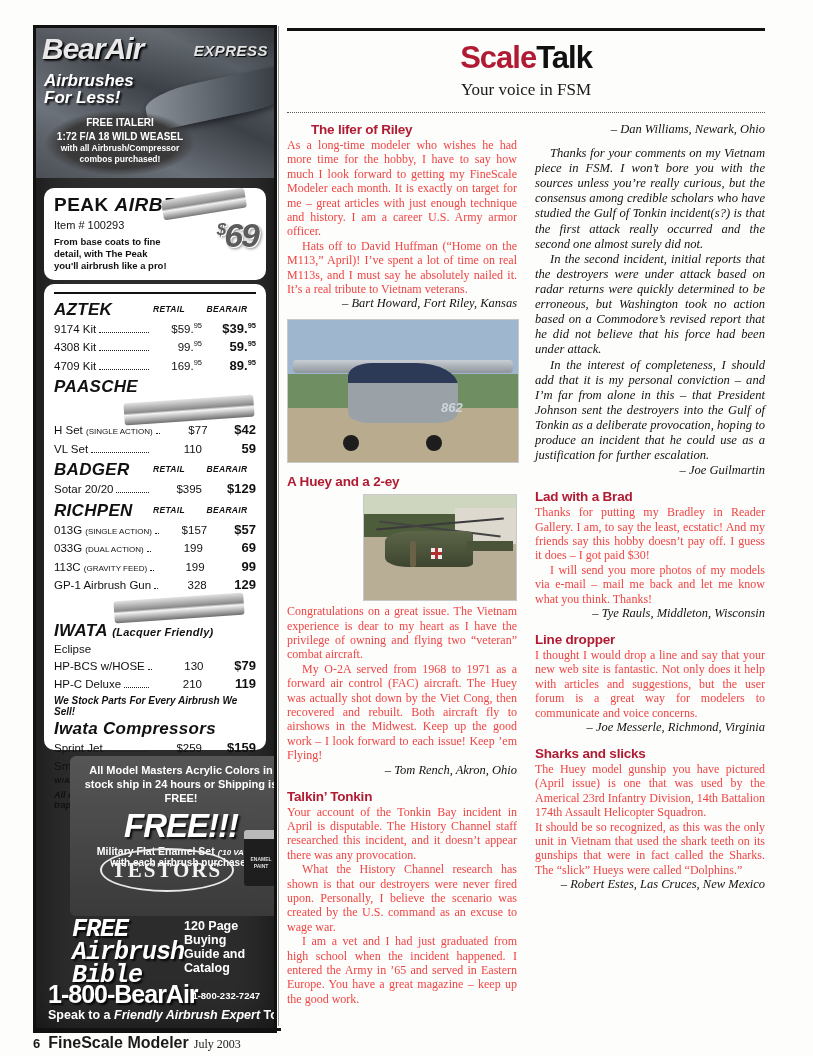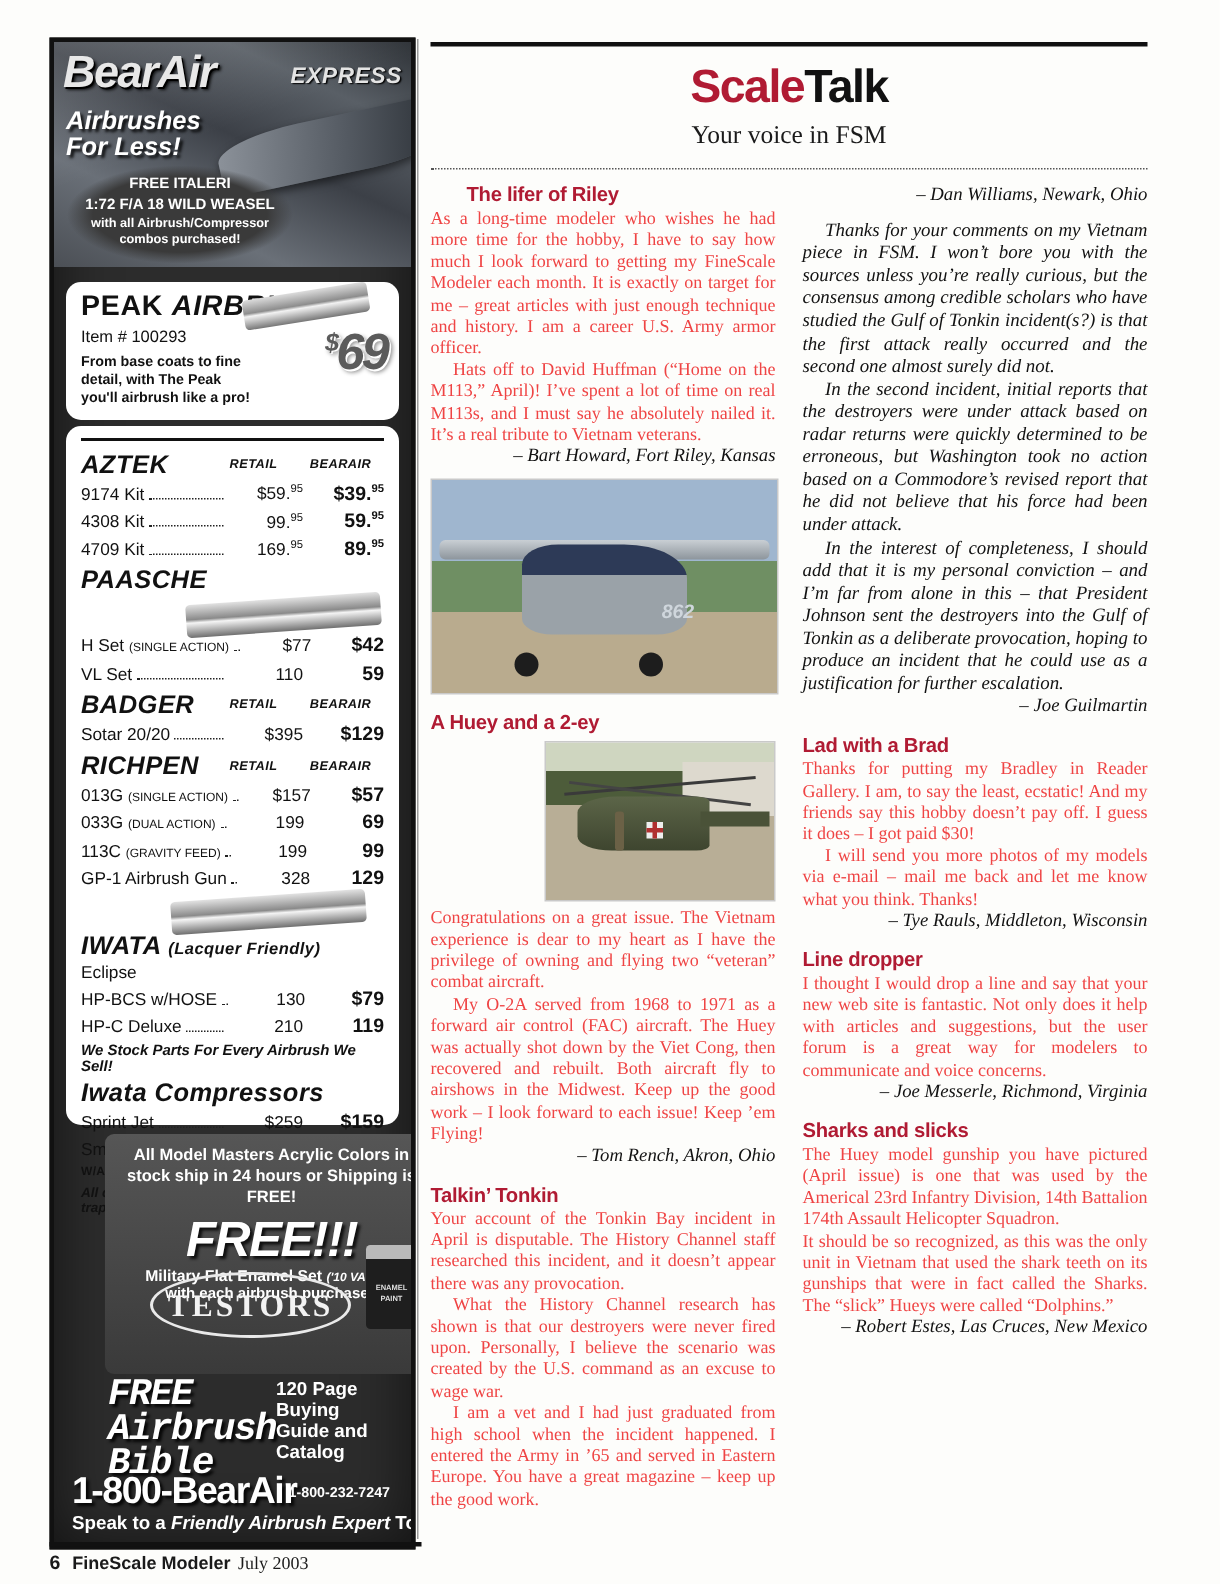--- a/index.html
+++ b/index.html
@@ -207,21 +207,21 @@
   .photo2 .cross{position:absolute;left:44%;top:50%;width:11px;height:11px;background:#eee;}
   .photo2 .cross:before{content:"";position:absolute;left:4px;top:0;width:3px;height:11px;background:#b03030;}
   .photo2 .cross:after{content:"";position:absolute;left:0;top:4px;width:11px;height:3px;background:#b03030;}
   .photo2 .man{position:absolute;left:30%;top:44%;width:6px;height:26px;background:#6b6146;border-radius:2px;}
   .photo2 .hangar{position:absolute;right:0;top:12%;width:40%;height:34%;background:#ddd9ce;}
 
   
   .foot-rule{position:absolute;left:33px;top:1028px;width:248px;height:3px;background:#111;}
   .footer{position:absolute;left:33px;top:1034px;font-size:12px;color:#1a1a1a;}
   .footer .pg{font-family:"Liberation Sans",sans-serif;font-weight:bold;font-size:13px;}
-  .footer .mag{font-family:"Liberation Sans",sans-serif;font-weight:bold;font-size:12px;margin-left:8px;}
+  .footer .mag{font-family:"Liberation Sans",sans-serif;font-weight:bold;font-size:16px;margin-left:8px;}
   .footer .date{margin-left:5px;}
 </style>
 </head>
 <body>
 
 <div class="page">
 
   <div class="ad">
     <div class="ad-photo"></div>
     <div class="brand">BearAir</div>

